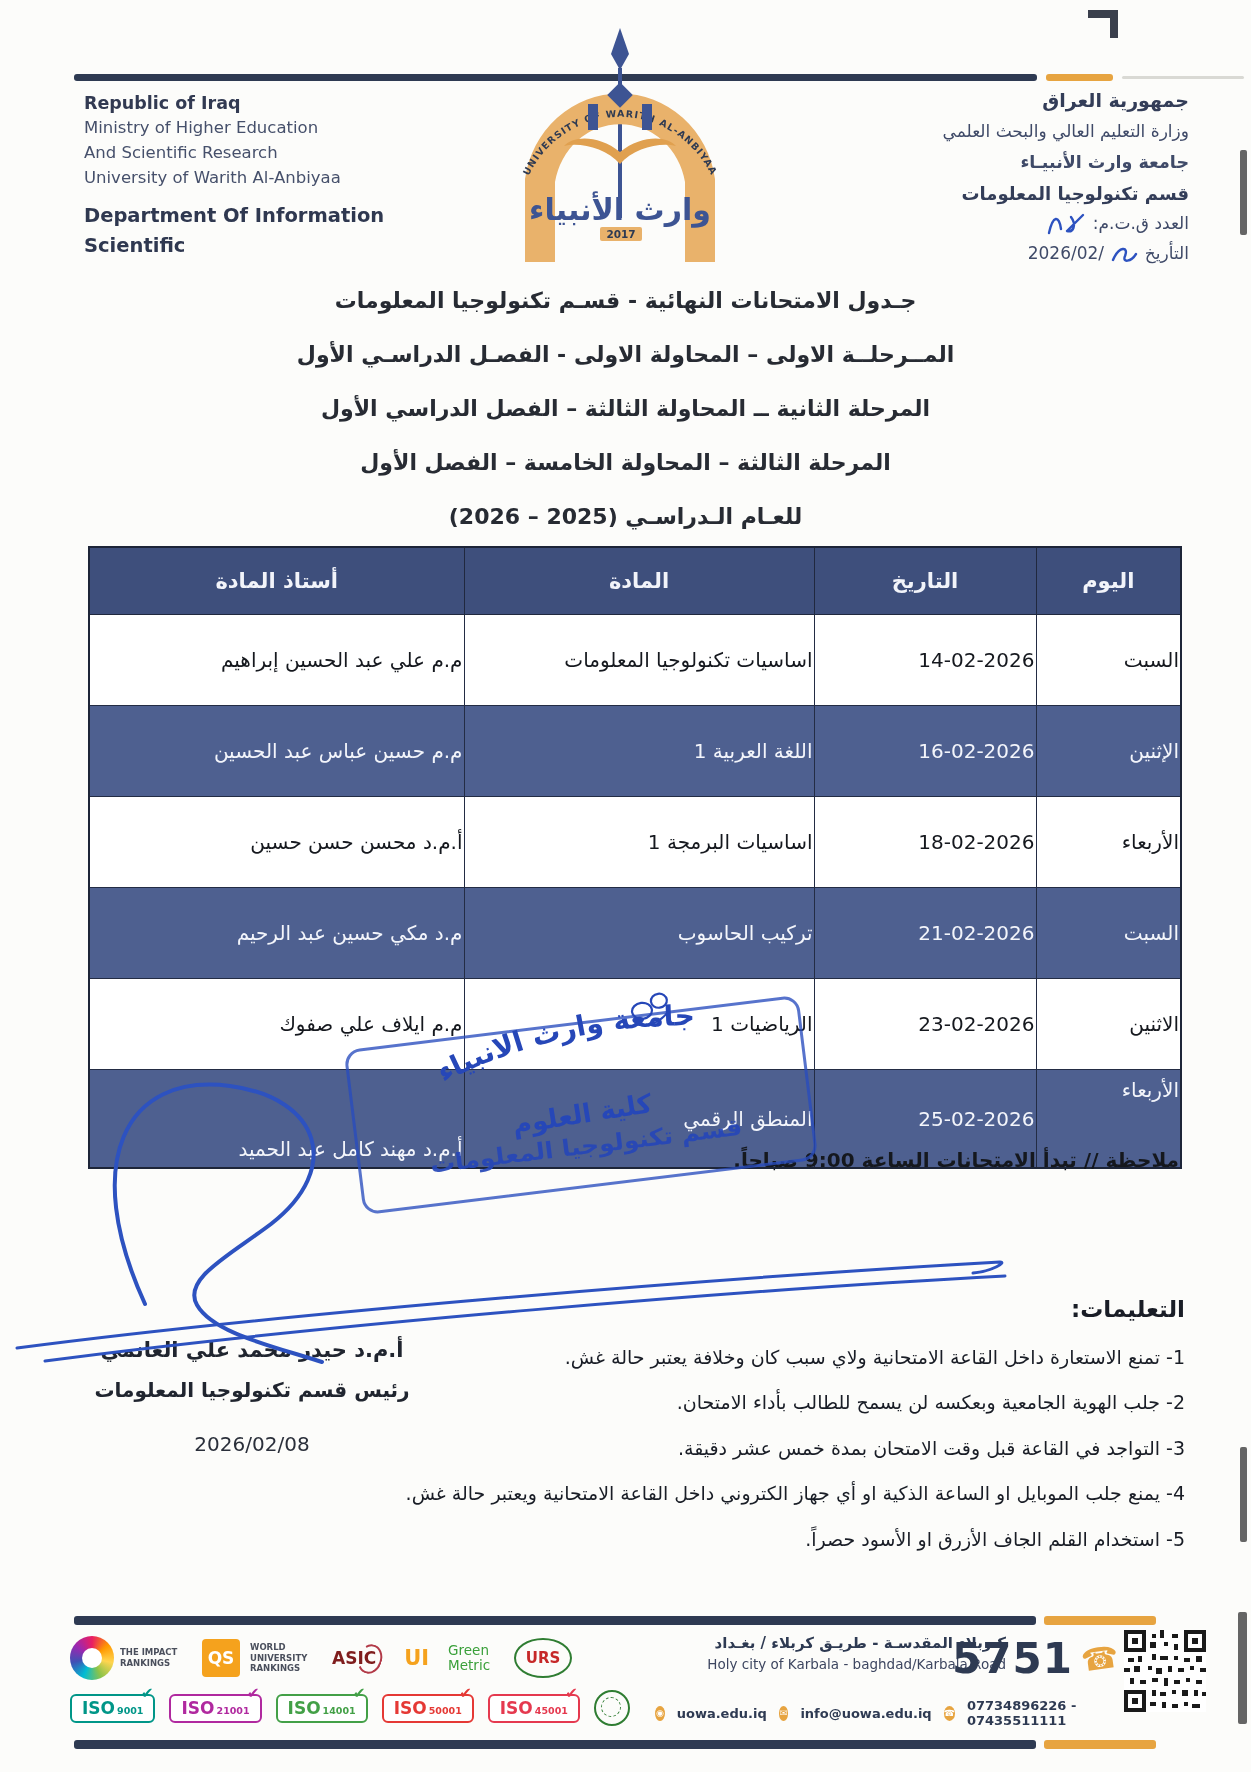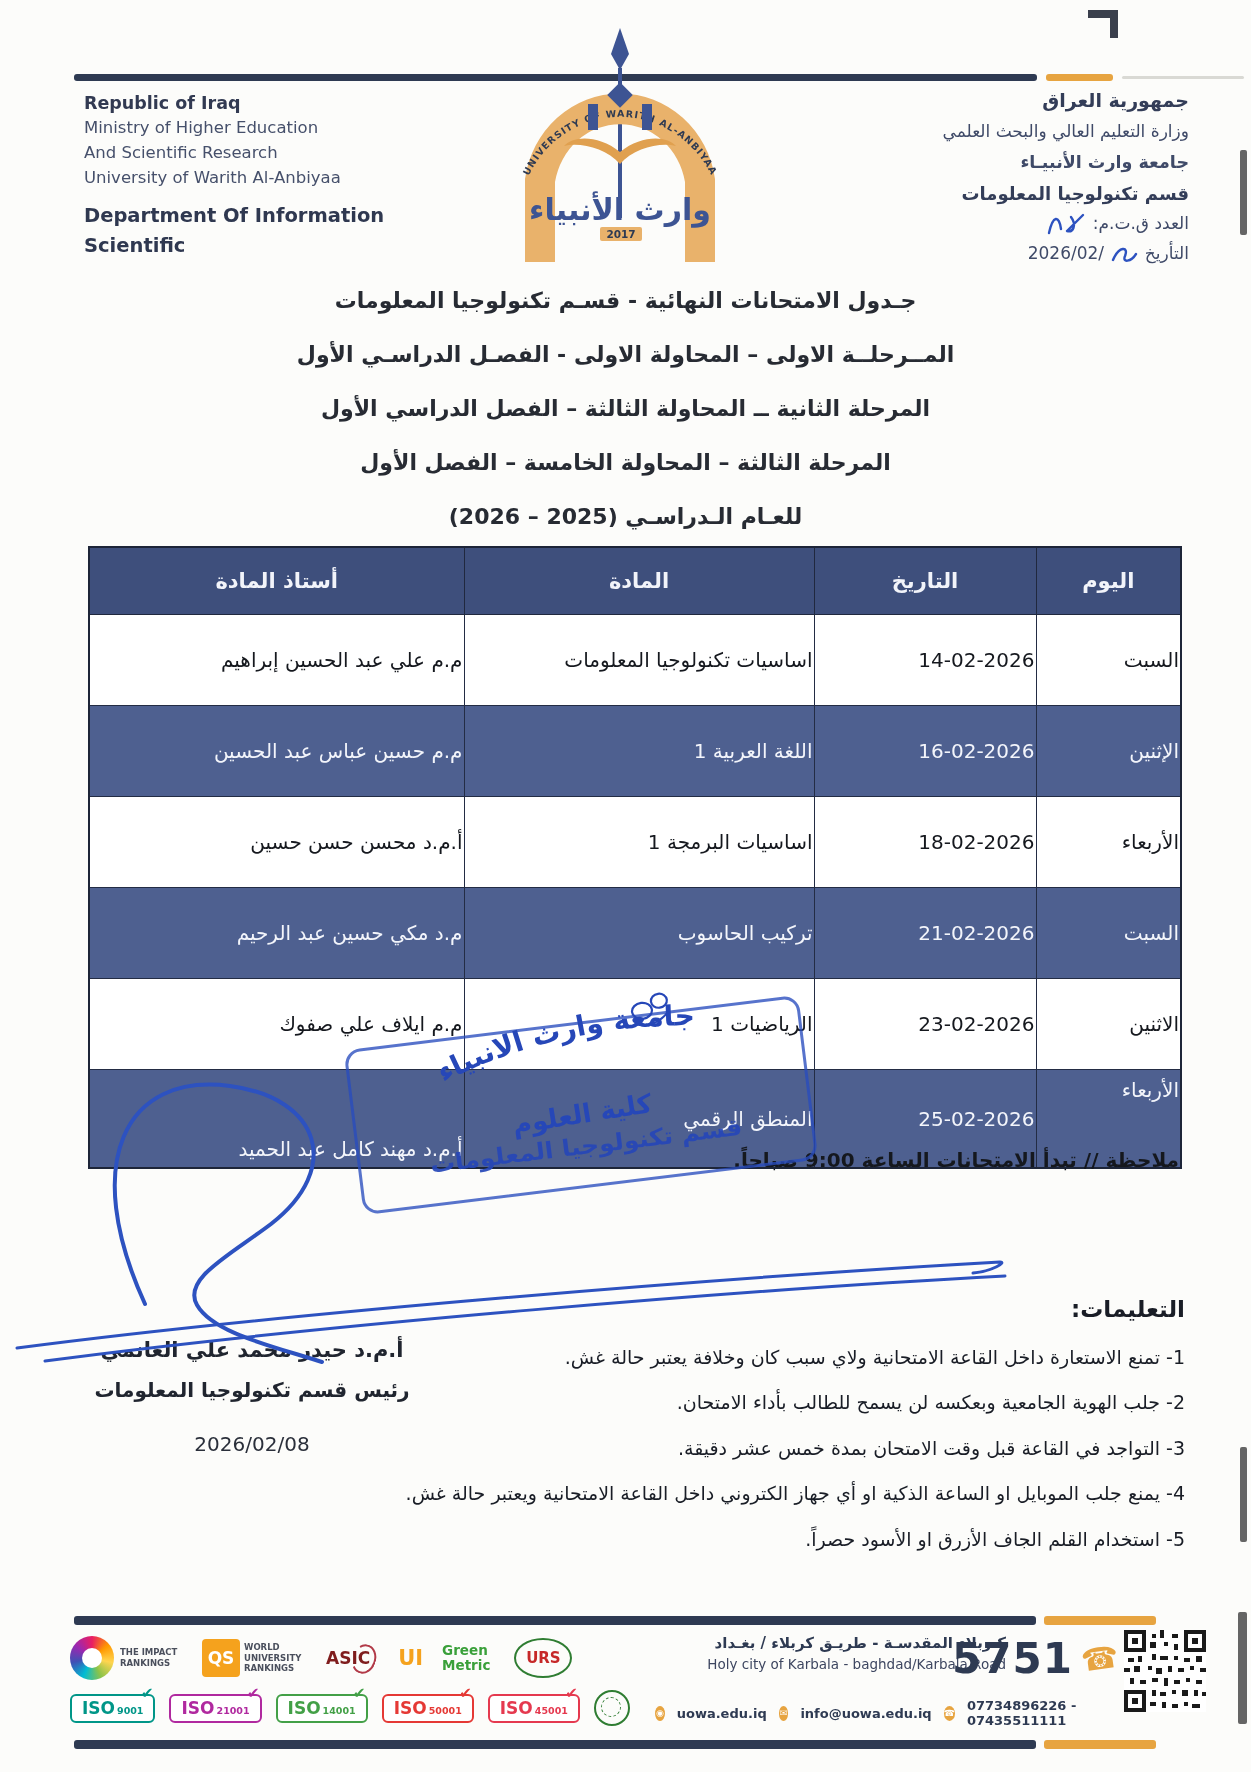--- a/index.html
+++ b/index.html
@@ -60,29 +60,29 @@
   .inst .it{font-size:19px;line-height:1.6;margin-bottom:15px;}
   
   .fbar{position:absolute;height:9px;background:#2e3a52;border-radius:3px;}
   .fbar.orange{background:#e7a440;}
   .logos{position:absolute;left:70px;top:1634px;height:48px;display:flex;gap:24px;align-items:center;}
   .impact{display:flex;align-items:center;gap:6px;}
   .impact .ring{width:44px;height:44px;border-radius:50%;position:relative;
      background:conic-gradient(#e91e63,#ff9800,#ffd54f,#8bc34a,#00bcd4,#3f51b5,#9c27b0,#e91e63);}
   .impact .ring:after{content:"";position:absolute;left:12px;top:12px;width:20px;height:20px;border-radius:50%;background:#fff;}
   .tinylabel{font-size:8.5px;font-weight:bold;color:#4a4f5c;line-height:1.25;width:58px;}
-  .qs{display:flex;align-items:center;gap:4px;}
+  .qs{display:flex;align-items:center;gap:10px;}
   .qs .sq{width:38px;height:38px;background:#f5a21d;border-radius:4px;color:#fff;font-weight:bold;
           font-size:17px;display:flex;align-items:center;justify-content:center;}
   .asic{position:relative;font-weight:bold;font-size:17px;color:#7f1d1d;padding-right:4px;}
   .asic:after{content:"";position:absolute;right:-2px;top:-4px;width:20px;height:26px;border:2px solid #b23a48;
               border-radius:50%;transform:rotate(18deg);border-left-color:transparent;}
   .uig{display:flex;align-items:center;gap:19px;}
   .uig .ui{font-size:21px;font-weight:bold;color:#f5a21d;}
-  .uig .gm{font-size:13.5px;font-weight:bold;color:#3aa03a;line-height:1.1;}
+  .uig .gm{font-size:13.5px;font-weight:normal;color:#3aa03a;line-height:1.1;}
   .urs{width:54px;height:36px;border:2.5px solid #2f7d32;border-radius:50%;display:flex;
        align-items:center;justify-content:center;color:#c62828;font-weight:bold;font-size:15px;}
   .isorow{position:absolute;left:70px;top:1690px;display:flex;gap:14px;align-items:center;}
   .iso-badge{position:relative;display:flex;align-items:baseline;gap:2px;border:2px solid;
              border-radius:6px;padding:2px 10px 3px 10px;background:#fff;}
   .iso-badge .iso-word{font-weight:bold;font-size:17px;}
   .iso-badge .iso-num{font-size:9.5px;font-weight:bold;}
   .iso-badge .iso-check{position:absolute;right:0px;top:-12px;font-size:15px;}
   .iso-0{border-color:#009688;color:#009688;} .iso-1{border-color:#b0299f;color:#b0299f;}
   .iso-2{border-color:#43a047;color:#43a047;} .iso-3{border-color:#e53935;color:#e53935;}

